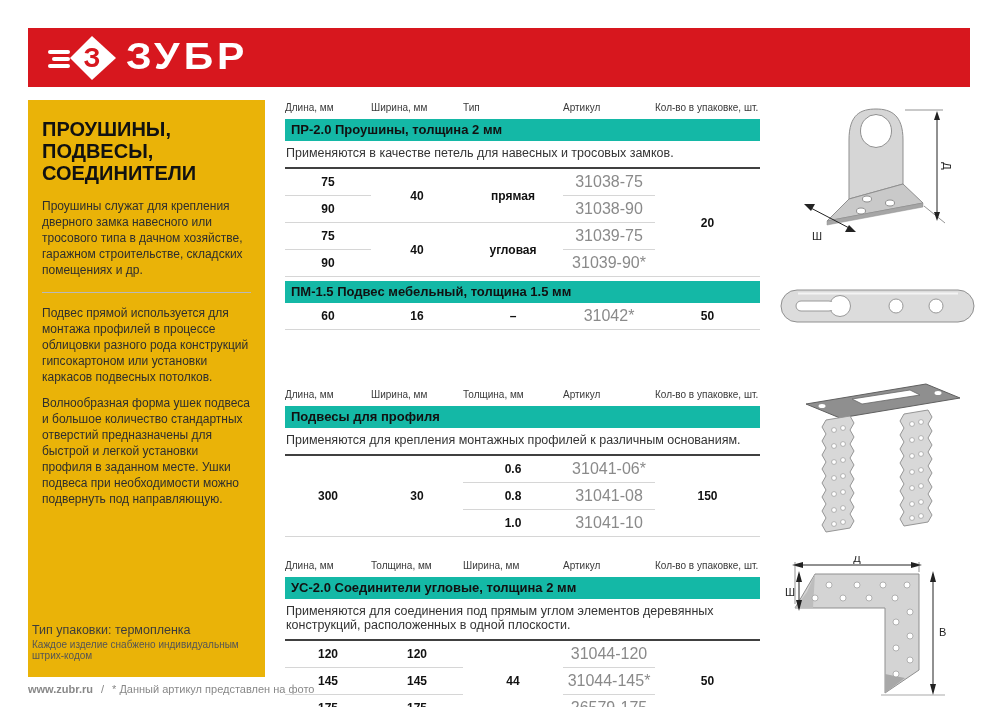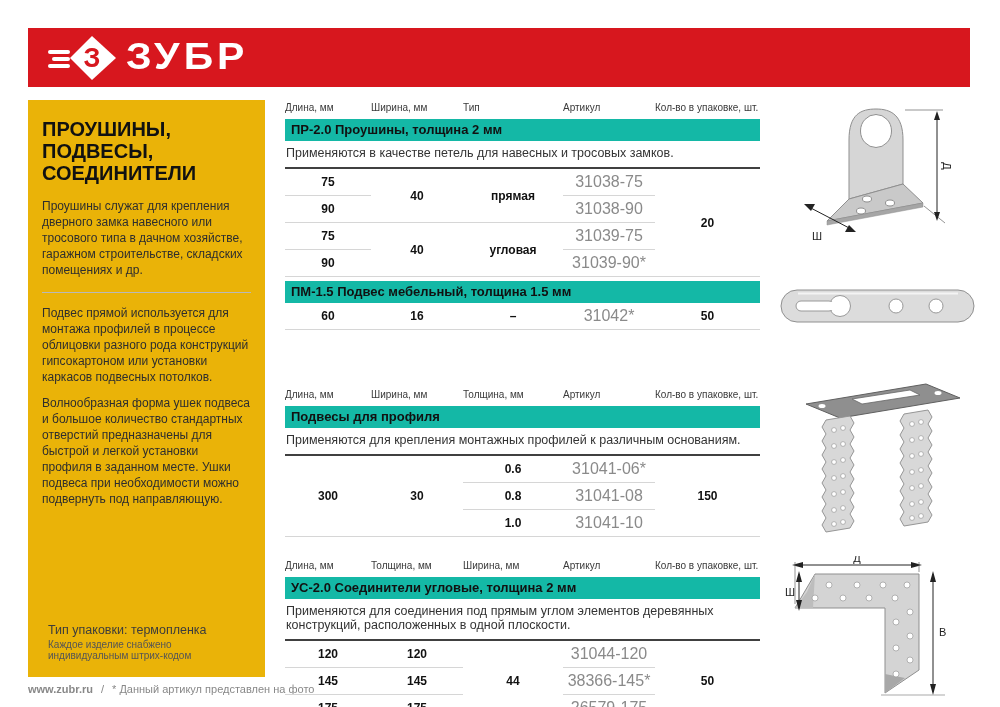--- a/index.html
+++ b/index.html
@@ -24,21 +24,21 @@
   .sidebar {
     position:absolute; left:28px; top:100px; width:237px; height:577px;
     background:#eab308; padding:18px 14px 14px 14px;
   }
   .sidebar-title {
     font-size:20px; font-weight:bold; line-height:22px; color:#111;
     margin:0 0 14px 0; white-space:pre-line;
   }
   .sidebar-para { font-size:12px; line-height:16px; color:#2e2e2e; margin:0 0 10px 0; }
   .sidebar-divider { border:none; border-top:1px solid #b9b9b9; margin:14px 0 12px 0; }
-  .packaging { position:absolute; left:20px; right:14px; bottom:16px; }
+  .packaging { position:absolute; left:4px; right:14px; bottom:16px; }
   .packaging-title { font-size:12.5px; color:#3c3c3c; margin:0 0 2px 0; }
   .packaging-note { font-size:10px; color:#555; margin:0; }
 
   
   .footer { position:absolute; left:28px; top:683px; font-size:11px; color:#888; }
   .footer a { color:#888; text-decoration:none;font-weight:bold; }
   .footer .sep { margin:0 8px; }
 
   
   .content { position:absolute; left:285px; top:100px; width:475px; height:607px; }
@@ -244,21 +244,21 @@
     <tr>
       <td class="val">120</td>
       <td class="val">120</td>
       <td class="val" rowspan="3">44</td>
       <td class="sku">31044-120</td>
       <td class="val" rowspan="3">50</td>
     </tr>
     <tr>
       <td class="val">145</td>
       <td class="val">145</td>
-      <td class="sku">38366-145*</td>
+      <td class="sku">31044-145*</td>
     </tr>
     <tr>
       <td class="val">175</td>
       <td class="val">175</td>
       <td class="sku">26579-175</td>
     </tr>
   </tbody>
     </table>
 </div>
 

